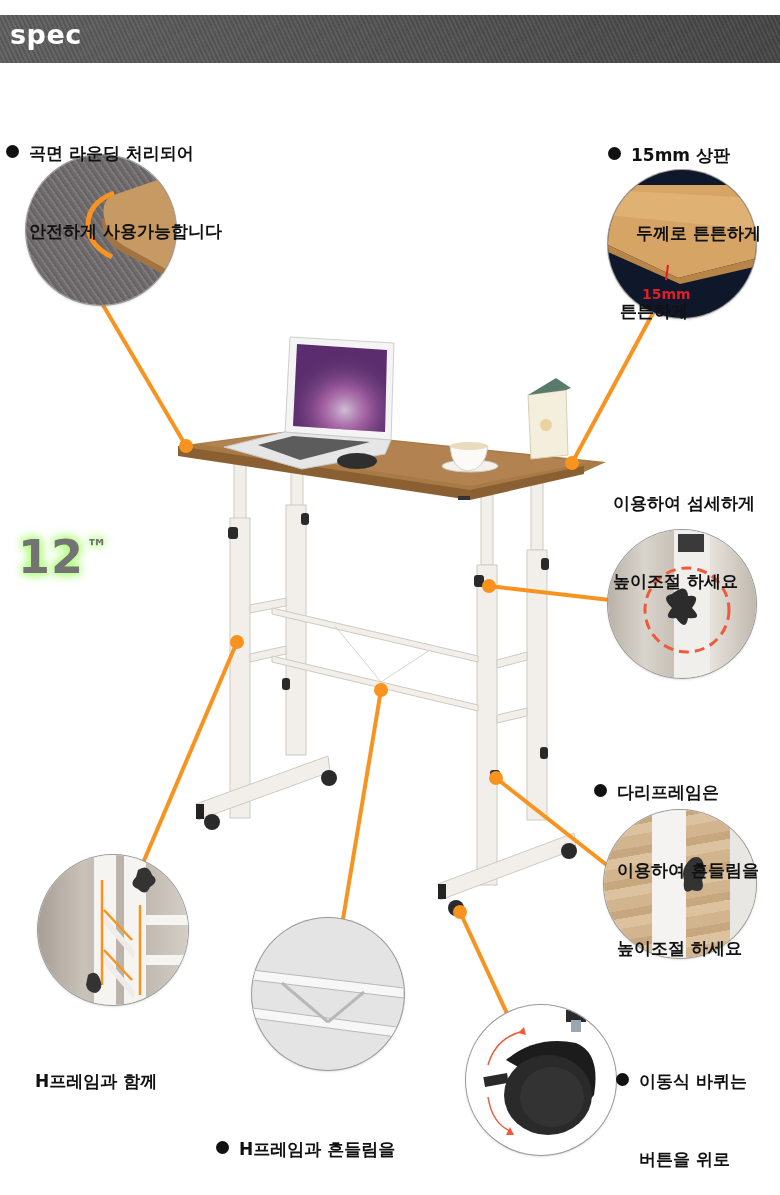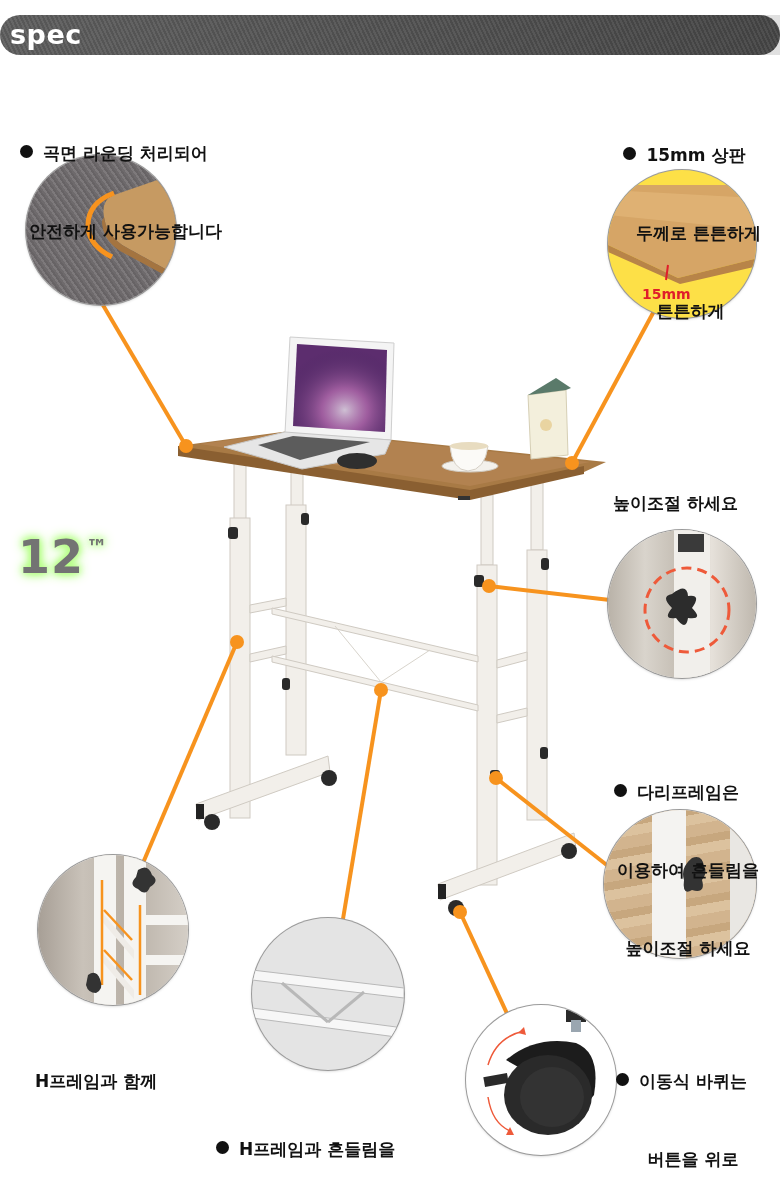--- a/index.html
+++ b/index.html
@@ -1,33 +1,32 @@
 <!DOCTYPE html>
 <html><head>
 <meta charset="utf-8">
 <style>
   * { box-sizing: border-box; margin: 0; padding: 0; }
   html, body { width: 780px; height: 1195px; background: #ffffff; overflow: hidden; }
   body { position: relative; font-family: "DejaVu Sans", "Liberation Sans", sans-serif; color: #111; }
 
   .header-bar {
-    position: absolute; left: 0; top: 15px; width: 780px; height: 40px;
+    position: absolute; left: 0; top: 15px; width: 780px; height: 48px;
     background: repeating-linear-gradient(65deg, #5a5a5a 0px, #5a5a5a 2px, #4a4a4a 2px, #4a4a4a 4px);
-    border-radius: 21px;
   }
   .header-bar::after {
     content: ""; position: absolute; inset: 0;
     background: linear-gradient(90deg, rgba(255,255,255,0.08), rgba(0,0,0,0.12));
   }
   .header-title {
     position: absolute; left: 10px; top: 4px; z-index: 2;
     font-family: "DejaVu Sans", sans-serif; font-weight: bold; font-size: 27px; color: #ffffff; letter-spacing: 0.5px;
   }
 
-  .callout { position: absolute; font-weight: bold; font-size: 17px; line-height: 26px; color: #111; white-space: pre; text-align: center; }
+  .callout { position: absolute; font-weight: bold; font-size: 17px; line-height: 26px; color: #111; white-space: pre; }
   .callout .bullet { display: inline-block; width: 13px; height: 13px; border-radius: 50%; background: #111; margin-right: 10px; vertical-align: 1px; }
   .callout .ln { display: block; }
   .callout .indent { padding-left: 23px; }
 
   .circle {
     position: absolute; border-radius: 50%; overflow: hidden;
     box-shadow: 0 0 0 1px #9a9a9a, 0 1px 3px rgba(0,0,0,0.25);
   }
 
   .badge-12 {
@@ -157,21 +156,21 @@
 </svg>
 
 <div class="circle" style="left:26px; top:155px; width:150px; height:150px; background: repeating-linear-gradient(55deg,#6e6a6c 0 2px,#7d797b 2px 4px,#676365 4px 6px);">
   <svg width="150" height="150" viewBox="0 0 150 150" style="position:absolute;left:0;top:0">
     <path d="M140,22 L88,40 Q75,45 78,62 Q80,78 96,90 L150,120 L150,22 Z" fill="#c69a62"></path>
     <path d="M78,62 Q80,78 96,90 L150,120 L150,126 L94,96 Q76,84 76,66 Z" fill="#a47440"></path>
     <path d="M88,38 Q62,48 62,70 Q62,90 86,102" stroke="#f7931e" stroke-width="5" fill="none"></path>
   </svg>
 </div>
 
-<div class="circle" style="left:608px; top:170px; width:148px; height:148px; background:#fde047;">
+<div class="circle" style="left:608px; top:170px; width:148px; height:148px; background:#0f172a;">
   <svg width="148" height="148" viewBox="0 0 148 148" style="position:absolute;left:0;top:0">
     <polygon points="0,15 150,15 150,88 70,108 0,75" fill="#d6a566"></polygon>
     <polygon points="0,20 150,28 150,60 0,45" fill="#e2b679" opacity="0.7"></polygon>
     <polygon points="0,75 70,108 150,88 150,96 72,114 0,82" fill="#b88448"></polygon>
     <line x1="60" y1="95" x2="58" y2="110" stroke="#e01e2a" stroke-width="2"></line>
   </svg>
   <div style="position:absolute; left:34px; top:116px; font-weight:bold; font-size:14px; color:#e01e2a;">15mm</div>
 </div>
 
 <div class="circle" style="left:608px; top:530px; width:148px; height:148px; background: linear-gradient(90deg,#b9b2a8 0%,#d9d4cc 25%,#c2bbb1 50%,#e6e1da 70%,#bfb8ae 100%);">
@@ -241,20 +240,21 @@
   <span class="ln indent">안전하게 사용가능합니다</span>
 </div>
 
 <div class="callout" style="left:608px; top:90px;">
   <span class="ln"><span class="bullet"></span><span>15mm 상판</span></span>
   <span class="ln" style="padding-left:28px">두께로 튼튼하게</span>
   <span class="ln" style="padding-left:12px">튼튼하게</span>
 </div>
 
 <div class="callout" style="left:598px; top:438px;">
+  <span class="ln" style="padding-left:15px">이용하여 섬세하게</span>
   <span class="ln" style="padding-left:15px">높이조절 하세요</span>
 </div>
 
 <div class="callout" style="left:594px; top:727px;">
   <span class="ln"><span class="bullet"></span><span>다리프레임은</span></span>
   <span class="ln indent">이용하여 흔들림을</span>
   <span class="ln indent">높이조절 하세요</span>
 </div>
 
 <div class="callout" style="left:12px; top:1016px;">

